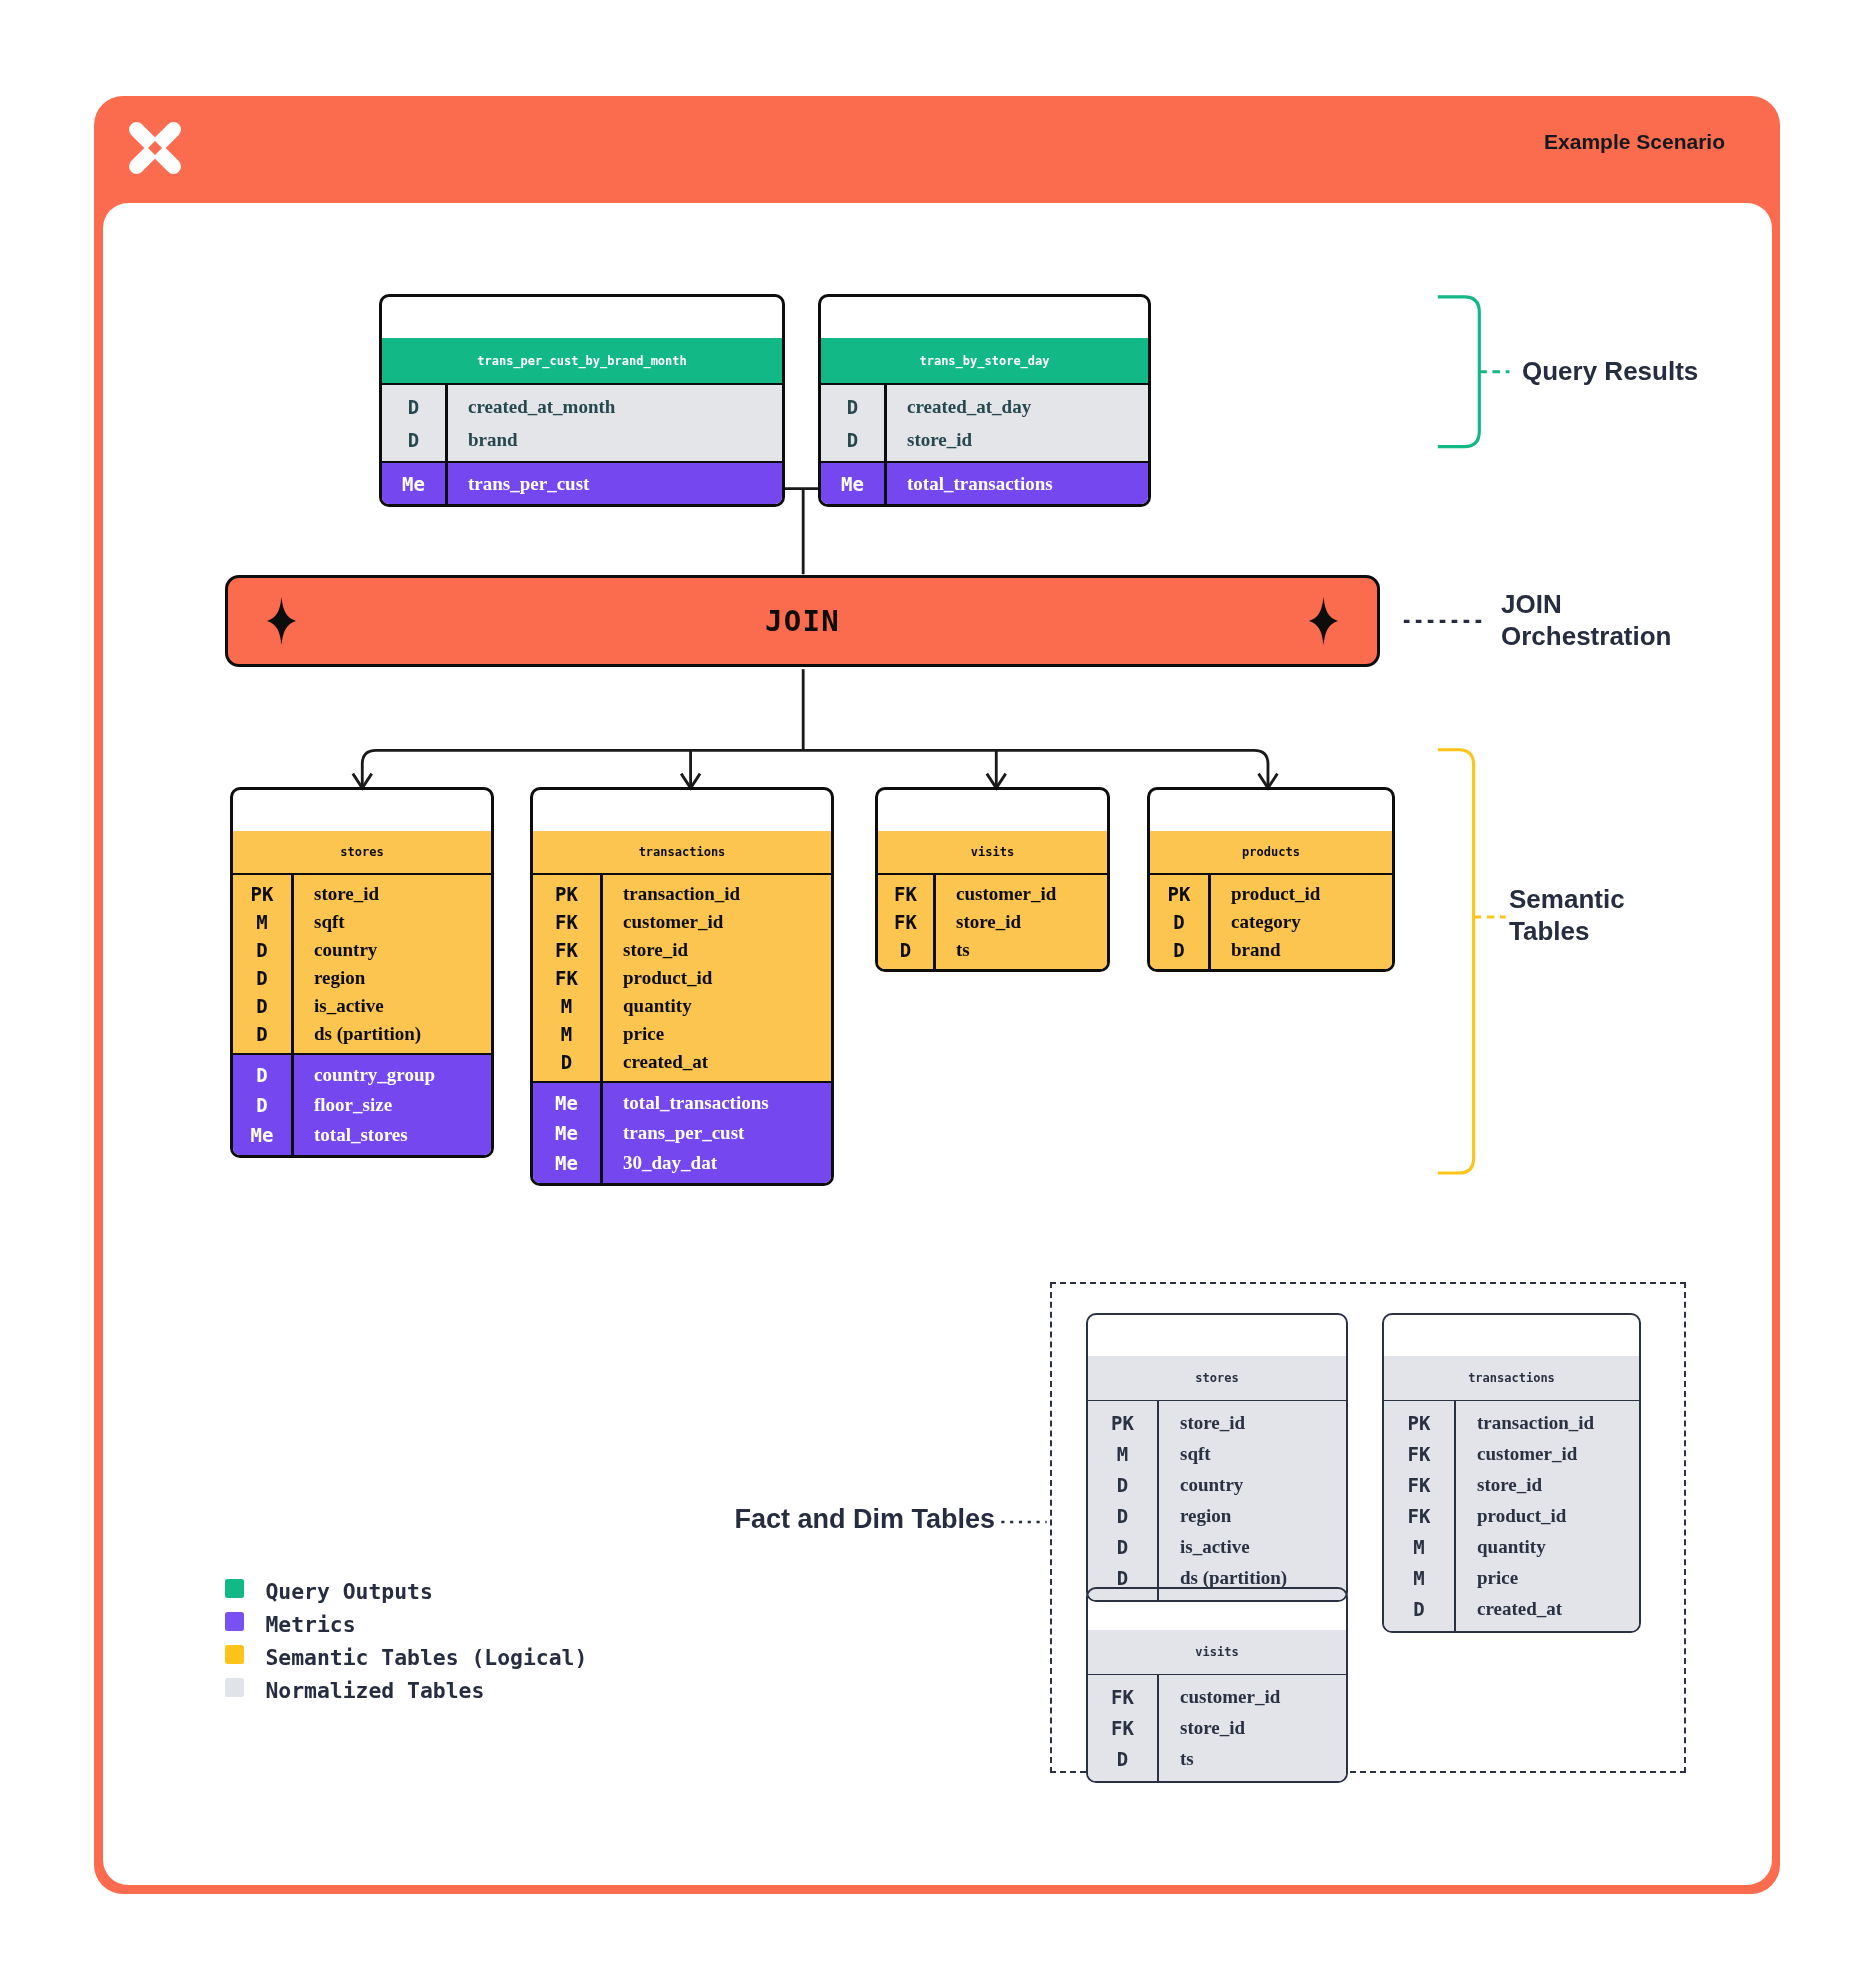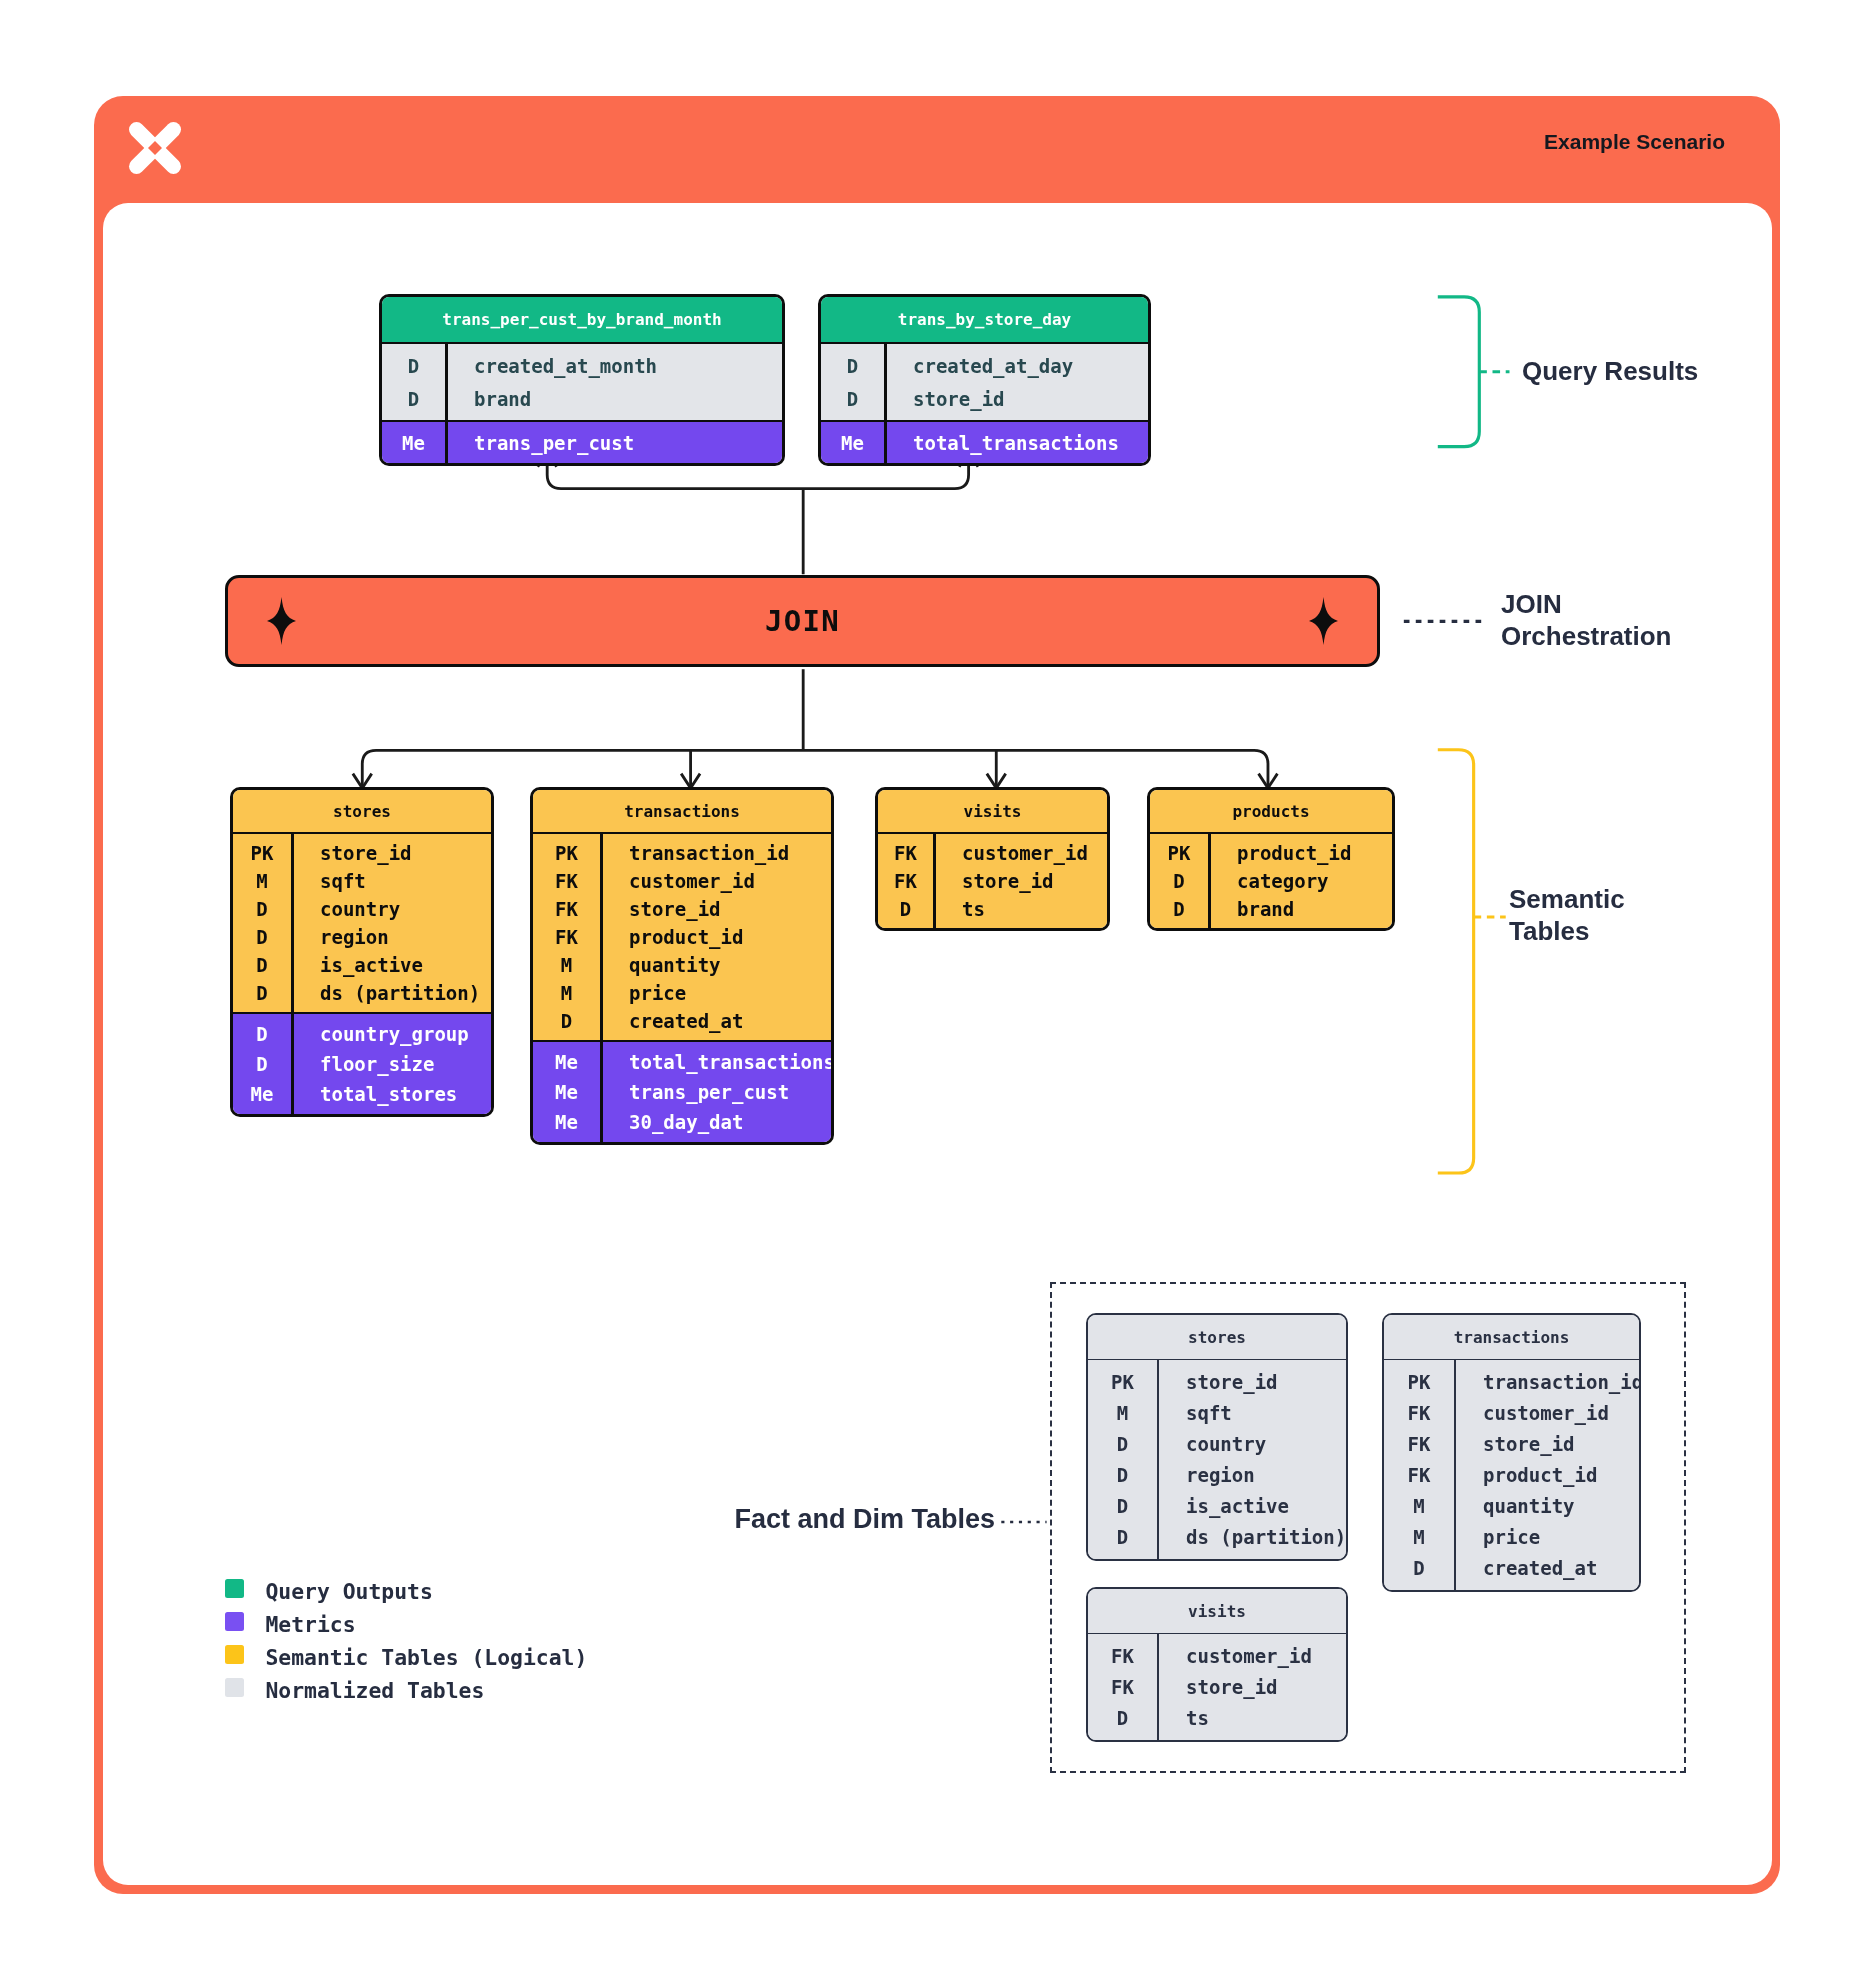--- a/index.html
+++ b/index.html
@@ -10,29 +10,29 @@
   
   .card{left:94px;top:96px;width:1686px;height:1798px;background:#FB6B4E;border-radius:29px;}
   .card-inner{left:103px;top:203px;width:1669px;height:1682px;background:#ffffff;border-radius:25px;}
   .app-title{top:130px;right:143px;font-family:"Liberation Sans",sans-serif;font-weight:bold;
              font-size:21px;color:#14181F;}
   .logo{left:126px;top:119px;width:58px;height:58px;}
 
   
   .etable{box-sizing:border-box;border:3.1px solid var(--line);border-radius:10px;overflow:hidden;
           --line:#0d0d0d;--keyw:63px;font-weight:bold;}
-  .etable .thead{display:flex;align-items:center;justify-content:center;font-size:16px;
-                 border-bottom:2.5px solid var(--line);}
+  .etable .thead{display:flex;align-items:center;justify-content:center;font-size:12px;
+                 border-bottom:2.5px solid var(--line);margin-top:41px;}
   .tsection{position:relative;padding:6.3px 0;}
   .tsection::after{content:'';position:absolute;left:var(--keyw);top:0;bottom:0;width:2.5px;
                    background:var(--line);}
   .tmetrics{border-top:2.5px solid var(--line);}
   .trow{display:flex;align-items:center;font-size:19px;}
   .tkey{flex:0 0 var(--keyw);text-align:center;}
-  .tname{padding-left:29px;white-space:nowrap;}
+  .tname{padding-left:23px;white-space:nowrap;font-family:Liberation Serif, serif;}
 
   .green .thead{height:45px;background:#12B886;color:#ffffff;}
   .green .tbody{background:#E3E5E9;color:#28484F;padding:5px 0;}
   .green .tbody .trow{height:33px;}
   .green .tmetrics{background:#7448EE;color:#ffffff;padding:5px 0;}
   .green .tmetrics .trow{height:31px;}
 
   .yellow .thead{height:42px;background:#FBC550;color:#0d0d0d;}
   .yellow .tbody{background:#FBC550;color:#0d0d0d;padding:5px 0;}
   .yellow .tbody .trow{height:28px;}

